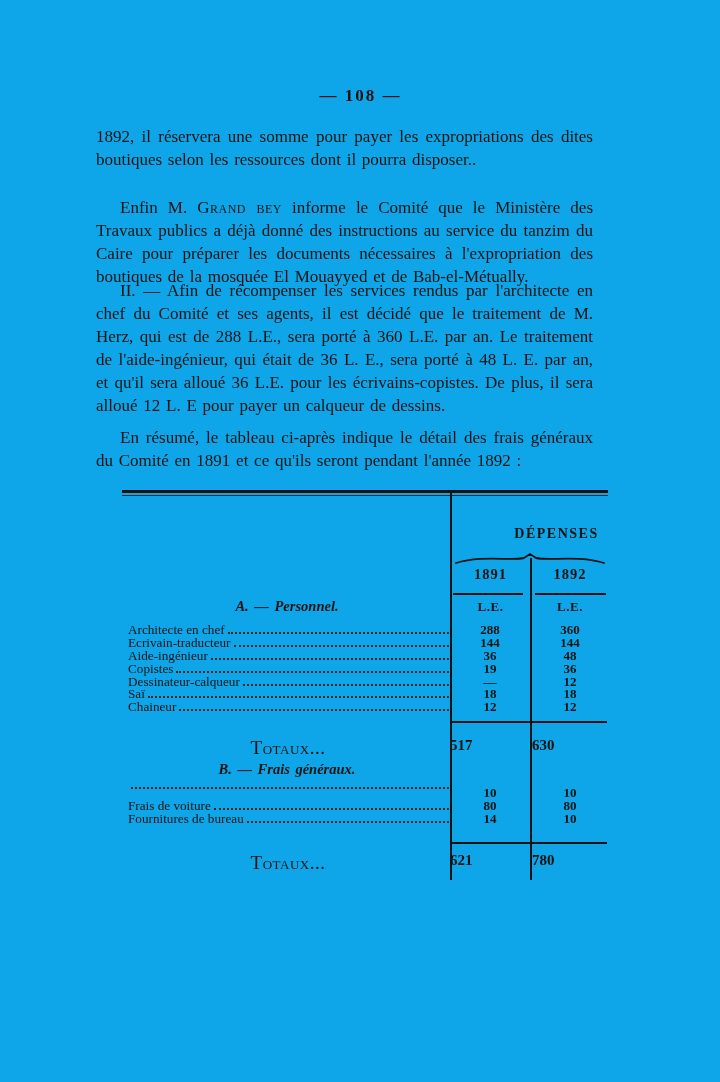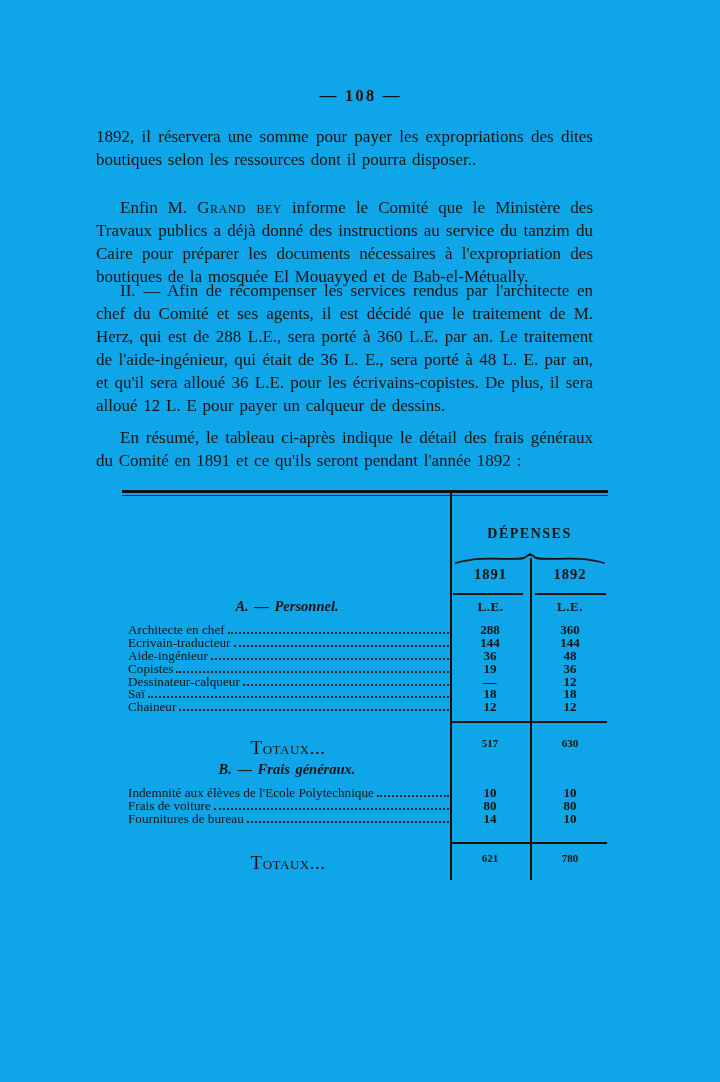--- a/index.html
+++ b/index.html
@@ -24,21 +24,21 @@
 
   
   .xtable { position:absolute; left:122px; top:490px; width:486px; height:398px; }
   .rule-top-a { position:absolute; left:0; top:0; width:486px; height:2.6px; background:#141210; }
   .rule-top-b { position:absolute; left:0; top:4.6px; width:486px; height:1px; background:#2a2a28; }
   .vline1 { position:absolute; left:328px; top:2px; width:1.7px; height:388px; background:#141210; }
   .vline2 { position:absolute; left:408px; top:68px; width:1.7px; height:322px; background:#141210; }
 
   .depenses {
     position:absolute; left:329px; top:36px; width:157px; text-align:center;
-    font-weight:bold; font-size:14px; letter-spacing:1.5px;
+    font-weight:bold; font-size:14px; letter-spacing:1.5px;padding-left:27px;
   }
   .brace { position:absolute; left:332px; top:62px; width:152px; height:14px; }
 
   .year { position:absolute; top:76px; text-align:center; font-weight:bold; font-size:14.5px; letter-spacing:1px; }
   .year-1891 { left:329px; width:79px; }
   .year-1892 { left:410px; width:76px; }
   .rule-year { position:absolute; top:103px; height:1.7px; background:#141210; }
   .rule-y1 { left:331px; width:70px; }
   .rule-y2 { left:413px; width:71px; }
   .unit { position:absolute; top:109px; text-align:center; font-weight:bold; font-size:13px; letter-spacing:0.5px; }
@@ -68,21 +68,21 @@
   .rule-mid { position:absolute; left:330px; width:155px; height:1.8px; background:#141210; }
   .rule-mid1 { top:231px; }
   .rule-mid2 { top:352px; }
 
   .totaux-label {
     position:absolute; left:6px; width:320px; text-align:center;
     font-variant:small-caps; font-size:19px; letter-spacing:0.5px;font-family:Liberation Serif, serif;
   }
   .totaux-1 { top:247px; }
   .totaux-2 { top:362px; }
-  .tval { position:absolute; text-align:center; font-weight:bold; font-size:11px; }
+  .tval { position:absolute; font-weight:bold; font-size:15px; }
   .tval-a1 { left:328px; top:247px; width:80px; }
   .tval-a2 { left:410px; top:247px; width:76px; }
   .tval-b1 { left:328px; top:362px; width:80px; }
   .tval-b2 { left:410px; top:362px; width:76px; }
 </style>
 </head>
 <body>
 
 <div class="page">
 
@@ -171,21 +171,20 @@
 
     <div class="rule-mid rule-mid1"></div>
     <div class="totaux-label totaux-1">Totaux...</div>
     <div class="tval tval-a1">517</div>
     <div class="tval tval-a2">630</div>
 
     <div class="sec-title title-b">B. — Frais généraux.</div>
 
     <div class="rows rows-b">
       <div class="trow">
-          <span>Indemnité aux élèves de l'Ecole Polytechnique</span>
           <span class="leader"></span>
         </div>
       <div class="trow">
           <span>Frais de voiture</span>
           <span class="leader"></span>
         </div>
       <div class="trow">
           <span>Fournitures de bureau</span>
           <span class="leader"></span>
         </div>

